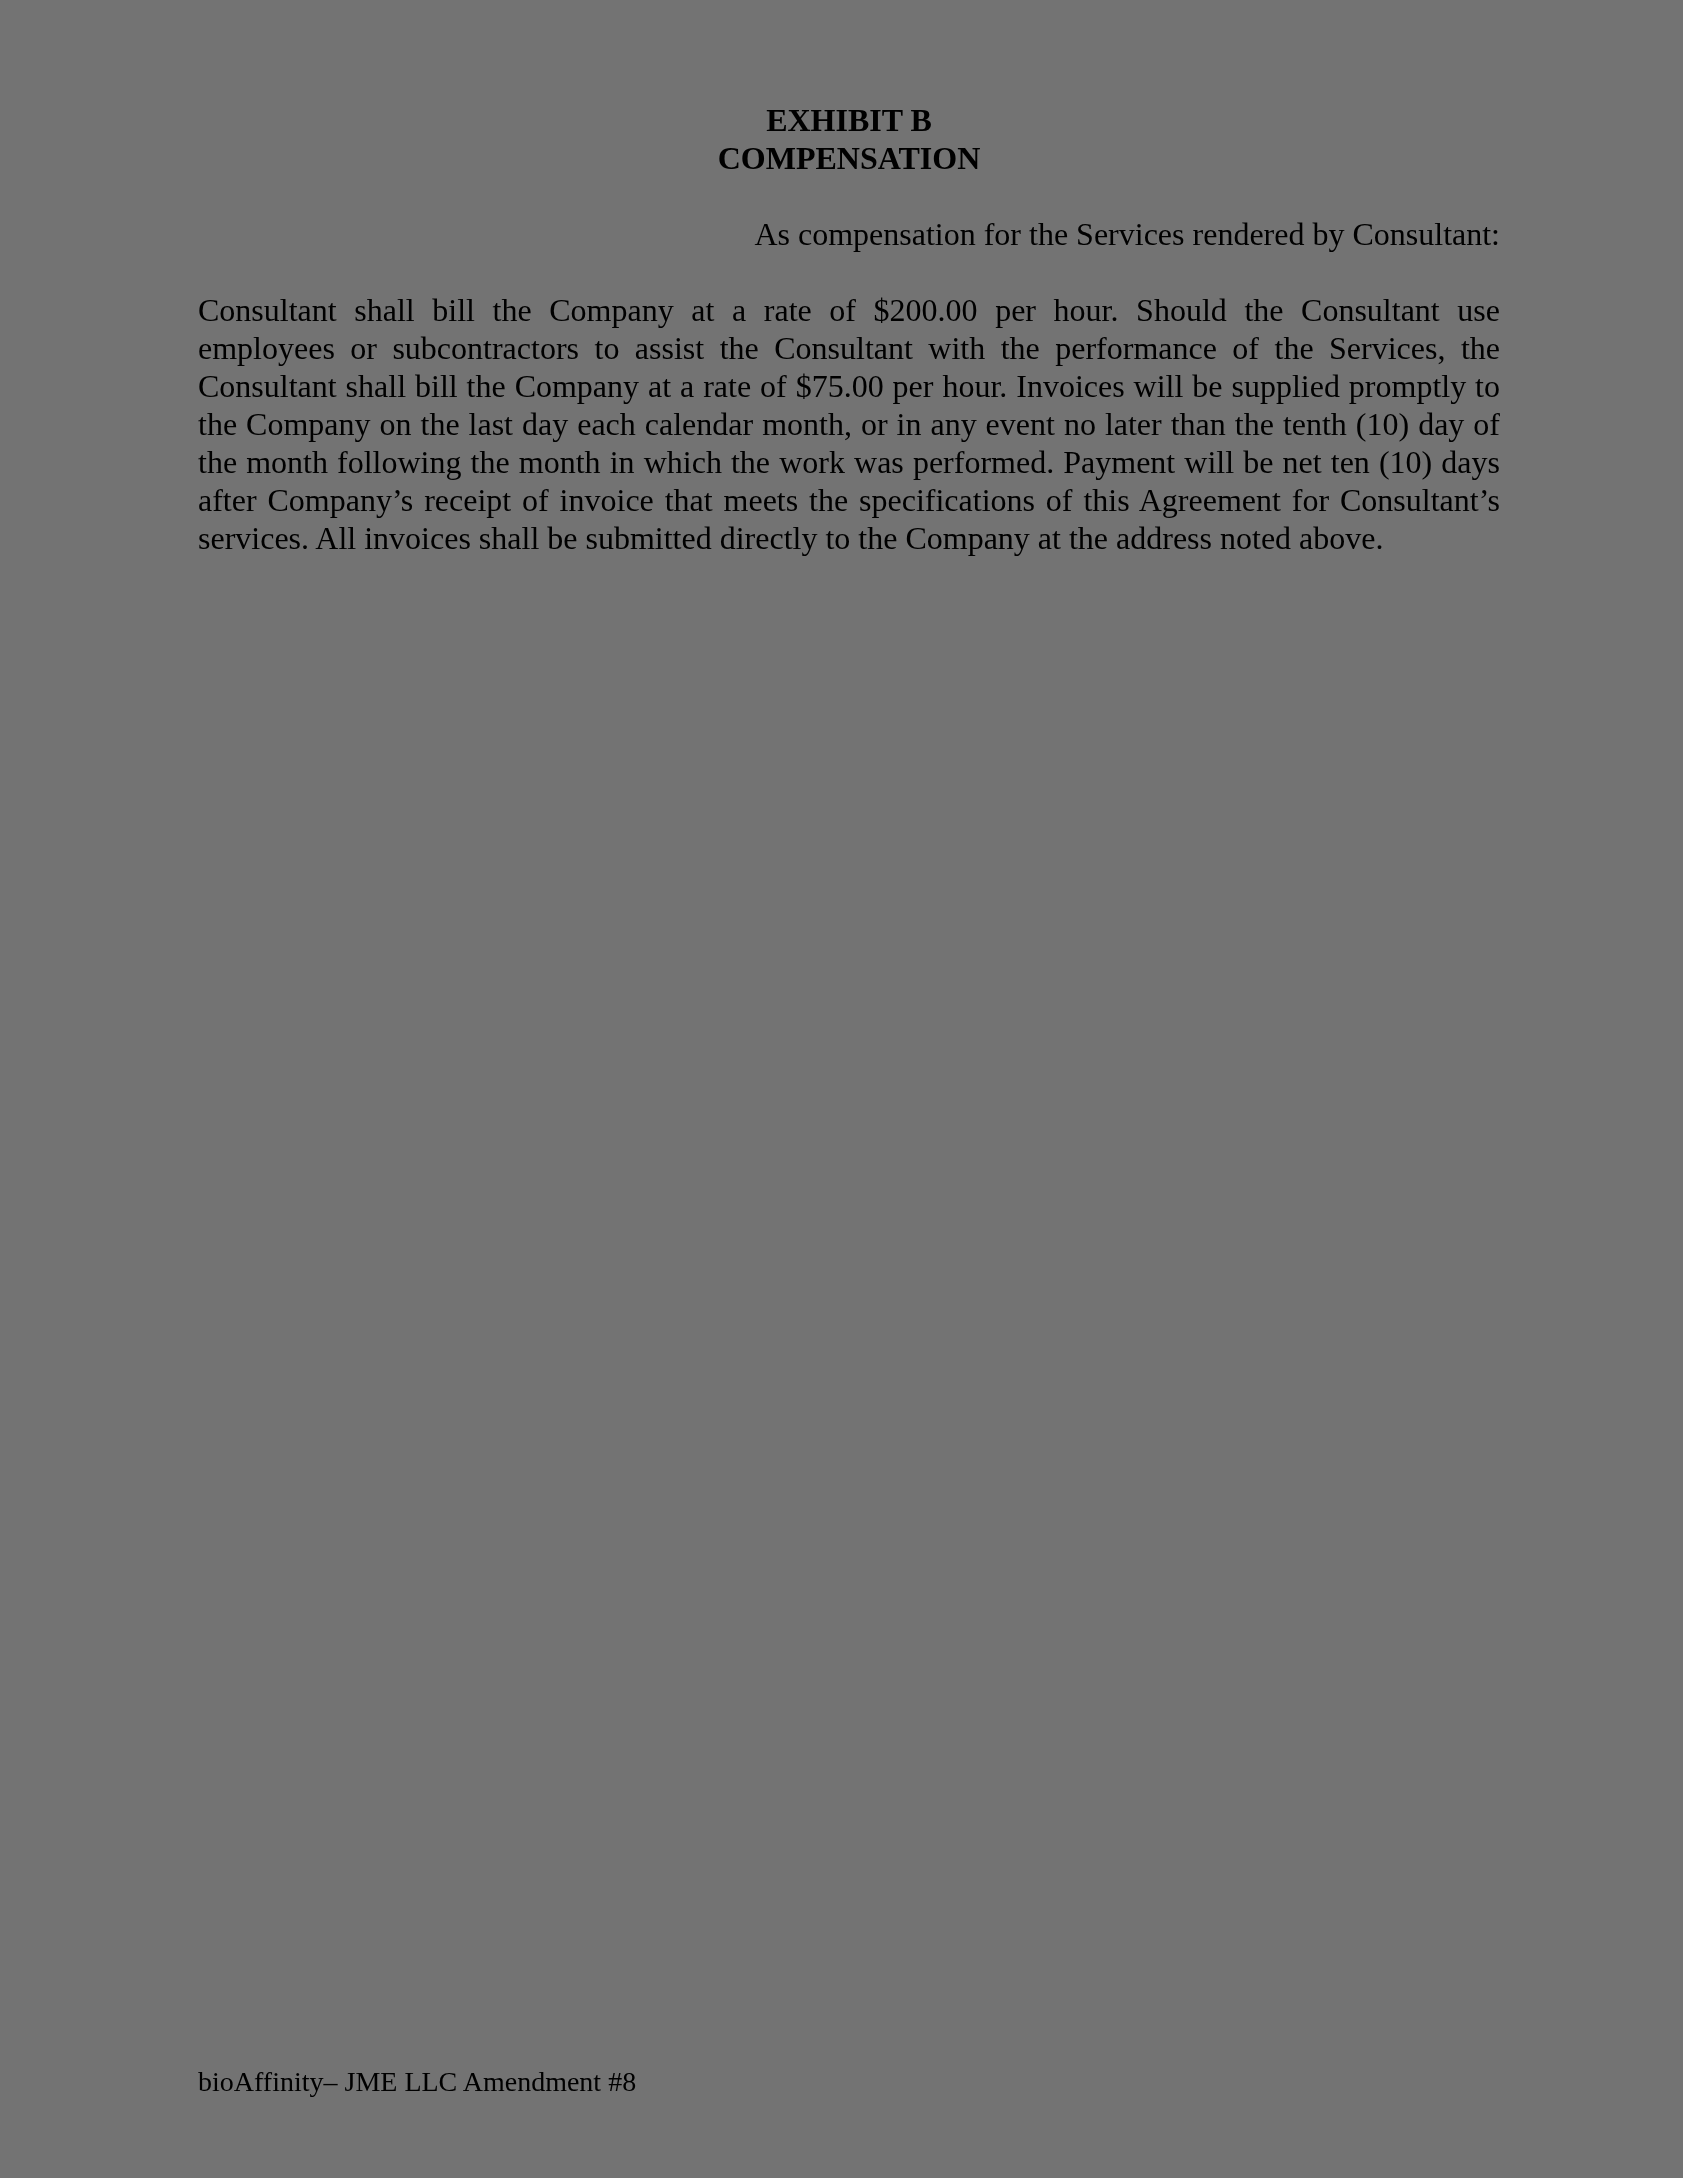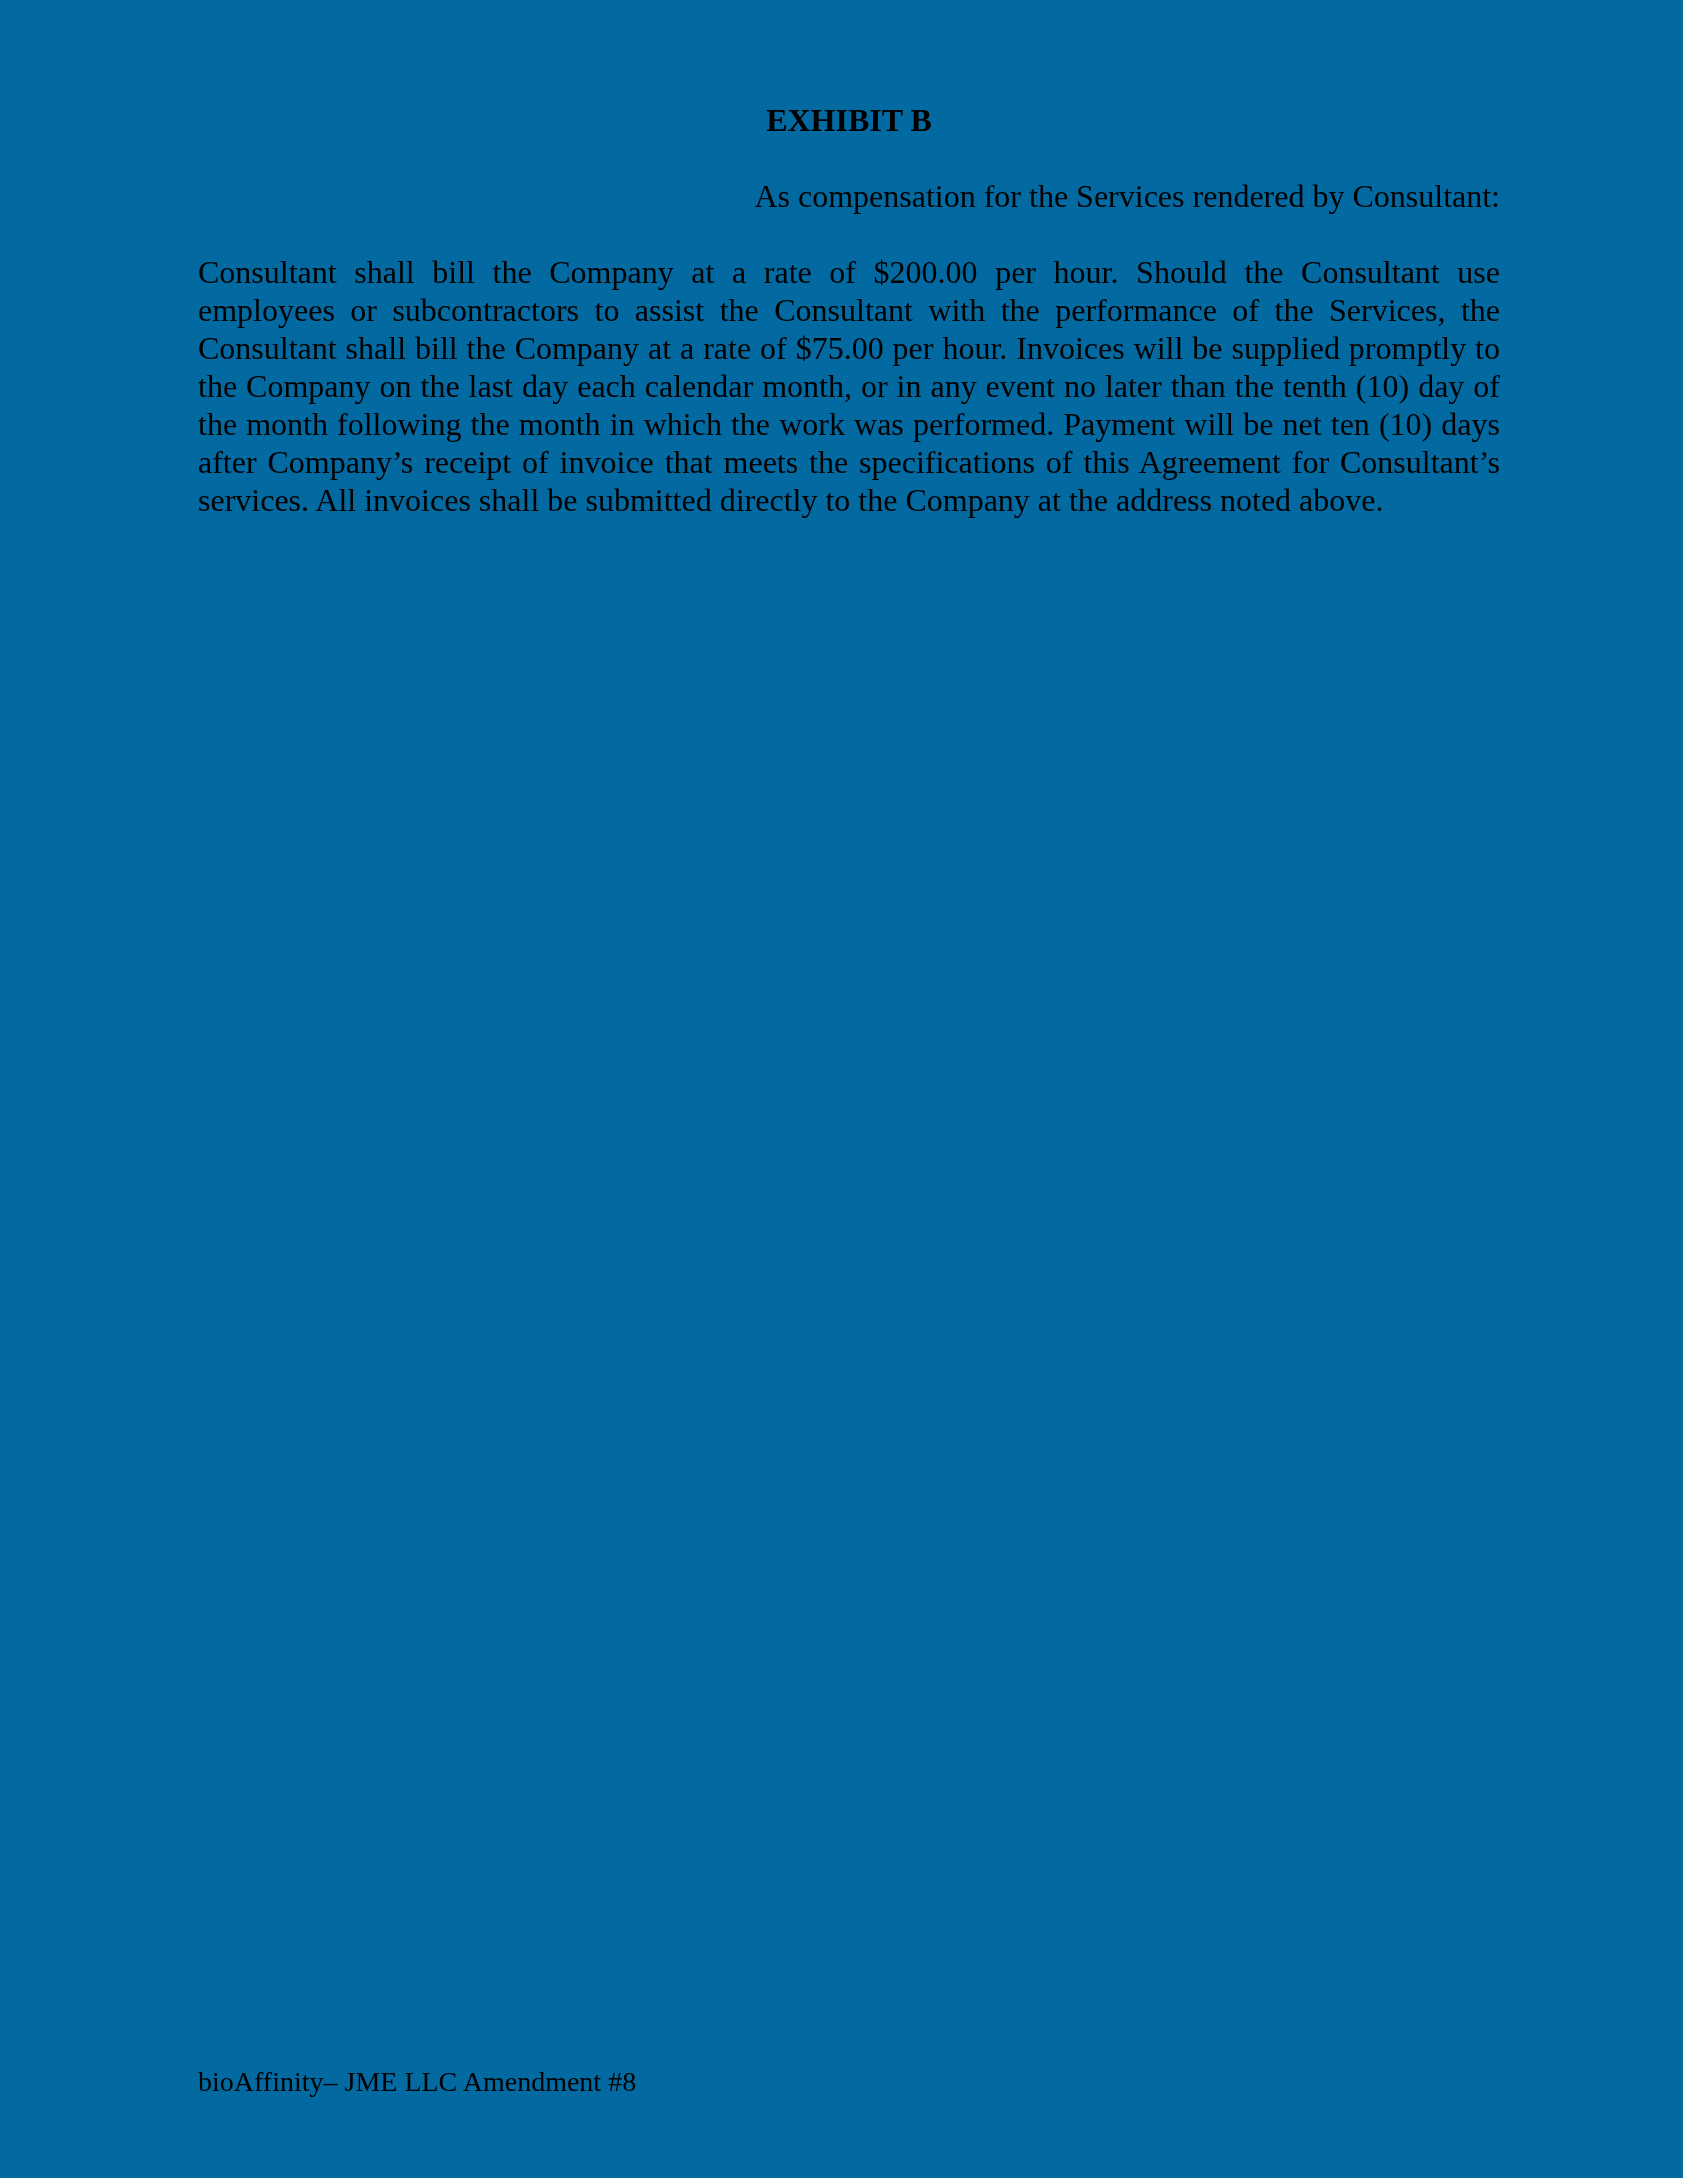--- a/index.html
+++ b/index.html
@@ -4,21 +4,21 @@
 <style>
   html, body {
     margin: 0;
     padding: 0;
     background: #ffffff;
   }
   .page {
     position: relative;
     width: 1683px;
     height: 2178px;
-    background: #0369a1;
+    background: #737373;
     color: #000000;
     font-family: "Liberation Serif", "DejaVu Serif", serif;
     font-size: 32px;
     line-height: 38px;
     overflow: hidden;
     box-sizing: border-box;
   }
   .content {
     padding: 101px 183px 0 198px;
   }
@@ -46,20 +46,21 @@
     white-space: nowrap;
   }
 </style>
 </head>
 <body>
 
 <div class="page">
   <div class="content">
     <div class="doc-title">
       <div>EXHIBIT B</div>
+      <div>COMPENSATION</div>
     </div>
 
     <p class="intro-para">As compensation for the Services rendered by Consultant:</p>
 
     <p class="body-para">Consultant shall bill the Company at a rate of $200.00 per hour. Should the Consultant use employees or subcontractors to assist the Consultant with the performance of the Services, the Consultant shall bill the Company at a rate of $75.00 per hour. Invoices will be supplied promptly to the Company on the last day each calendar month, or in any event no later than the tenth (10) day of the month following the month in which the work was performed. Payment will be net ten (10) days after Company’s receipt of invoice that meets the specifications of this Agreement for Consultant’s services. All invoices shall be submitted directly to the Company at the address noted above.</p>
 
   </div>
 
   <div class="footer">bioAffinity– JME LLC Amendment #8</div>
 </div>

